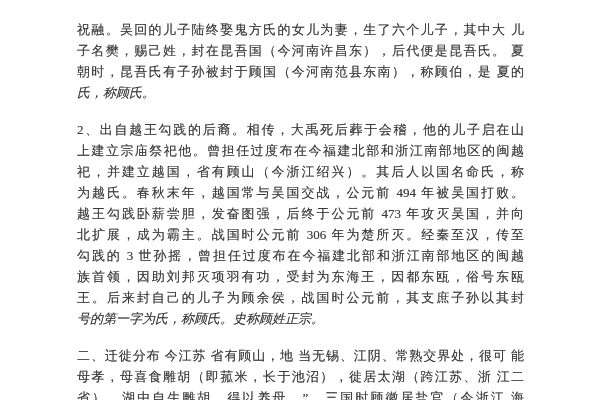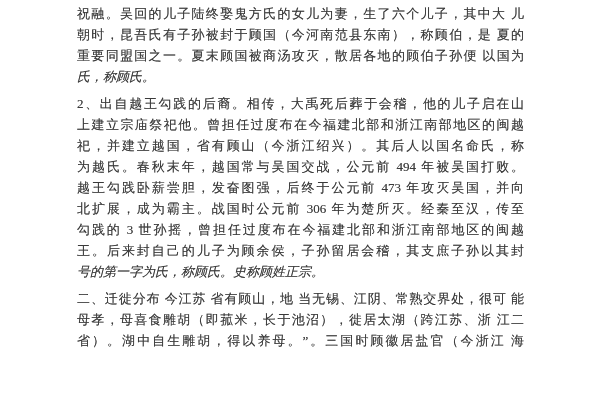--- a/index.html
+++ b/index.html
@@ -19,21 +19,21 @@
     position: absolute;
     left: 77px;
     top: 3px;
     width: 447px;
     color: #3a3a3a;
     font-size: 13px;
     line-height: 21px;
     text-shadow: 0 0 0.5px rgba(58,58,58,0.55);
   }
   .para {
-    margin: 0 0 6px 0;
+    margin: 16px 0 6px 0;
   }
   .line {
     text-align: justify;
     text-align-last: justify;
     overflow: hidden;
     white-space: normal;
     height: 21px;
   }
   .line.last {
     text-align-last: left;
@@ -41,34 +41,35 @@
   }
 </style>
 </head>
 <body>
 
 <div class="page">
   <div class="text-block">
 
     <div class="para">
       <div class="line">祝融。吴回的儿子陆终娶鬼方氏的女儿为妻，生了六个儿子，其中大 儿</div>
+      <div class="line">子名樊，赐己姓，封在昆吾国（今河南许昌东），后代便是昆吾氏。 夏</div>
       <div class="line">朝时，昆吾氏有子孙被封于顾国（今河南范县东南），称顾伯，是 夏的</div>
-      <div class="line">重要同盟国之一。夏末顾国被商汤攻灭，散居各地的顾伯子孙便 以国为</div>
       <div class="line last">氏，称顾氏。</div>
     </div>
 
     <div class="para">
       <div class="line">2、出自越王勾践的后裔。相传，大禹死后葬于会稽，他的儿子启在山</div>
       <div class="line">上建立宗庙祭祀他。曾担任过度布在今福建北部和浙江南部地区的闽越</div>
       <div class="line">祀，并建立越国，省有顾山（今浙江绍兴）。其后人以国名命氏，称</div>
       <div class="line">为越氏。春秋末年，越国常与吴国交战，公元前 494 年被吴国打败。</div>
       <div class="line">越王勾践卧薪尝胆，发奋图强，后终于公元前 473 年攻灭吴国，并向</div>
       <div class="line">北扩展，成为霸主。战国时公元前 306 年为楚所灭。经秦至汉，传至</div>
       <div class="line">勾践的 3 世孙摇，曾担任过度布在今福建北部和浙江南部地区的闽越</div>
-      <div class="line">王。后来封自己的儿子为顾余侯，子孙留居会稽，其支庶子孙以其封</div>
+      <div class="line">族首领，因助刘邦灭项羽有功，受封为东海王，因都东瓯，俗号东瓯</div>
+      <div class="line">王。后来封自己的儿子为顾余侯，战国时公元前，其支庶子孙以其封</div>
       <div class="line last">号的第一字为氏，称顾氏。史称顾姓正宗。</div>
     </div>
 
     <div class="para">
       <div class="line">二、迁徙分布 今江苏 省有顾山，地 当无锡、江阴、常熟交界处，很可 能</div>
       <div class="line">母孝，母喜食雕胡（即菰米，长于池沼），徙居太湖（跨江苏、浙 江二</div>
       <div class="line">省）。湖中自生雕胡，得以养母。”。三国时顾徽居盐官（今浙江 海</div>
     </div>
 
   </div>

